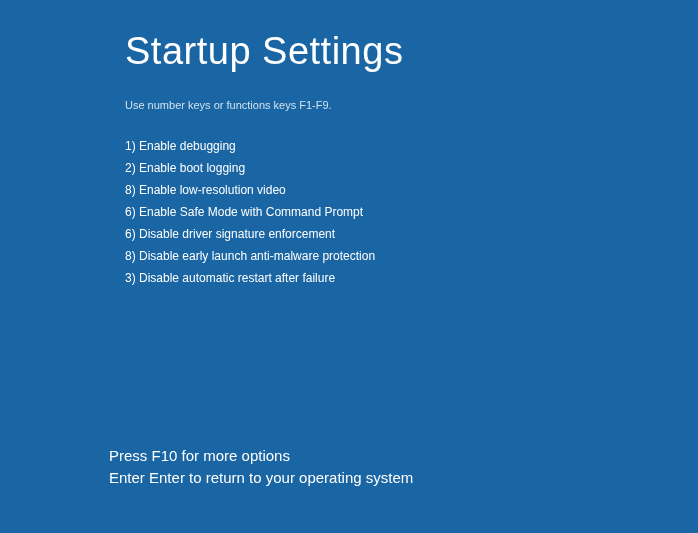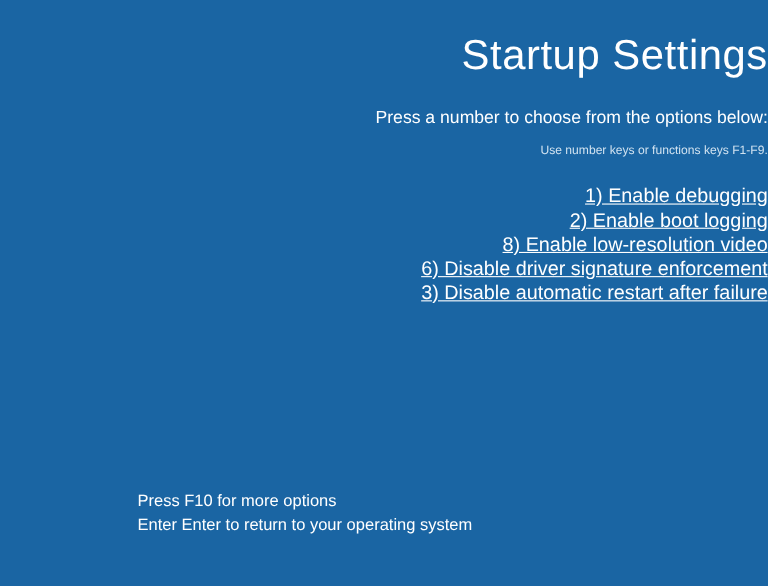--- a/index.html
+++ b/index.html
@@ -11,21 +11,20 @@
       width: 698px;
       height: 533px;
       background: #1a65a3;
       font-family: "Segoe UI", "Segoe UI Light", Arial, sans-serif;
       color: #ffffff;
       overflow: hidden;
       position: relative;
     }
     .container {
       padding: 30px 0 0 125px;
-      text-align: right;
     }
     .title {
       font-size: 38px;
       font-weight: 300;
       letter-spacing: 0.5px;
       margin-bottom: 26px;
     }
     .instruction {
       font-size: 16px;
       font-weight: 400;
@@ -34,48 +33,48 @@
     .hint {
       font-size: 11px;
       font-weight: 400;
       color: #d0e2f0;
       margin-bottom: 24px;
     }
     .options {
       list-style: none;
     }
     .options li {
-      font-size: 18px;
+      font-size: 12px;
       font-weight: 400;
       line-height: 22px;
-      text-decoration: underline;
     }
     .footer {
       position: absolute;
-      left: 125px;
+      left: 109px;
       bottom: 44px;
     }
     .footer-line {
       font-size: 15px;
       font-weight: 400;
       line-height: 22px;
     }
   </style>
 </head>
 <body>
 
 <div class="container">
   <h1 class="title">Startup Settings</h1>
-  <p class="instruction">Press a number to choose from the options below:</p>
   <p class="hint">Use number keys or functions keys F1-F9.</p>
   <ul class="options">
     <li>1) Enable debugging</li>
     <li>2) Enable boot logging</li>
     <li>8) Enable low-resolution video</li>
+    <li>6) Enable Safe Mode with Command Prompt</li>
     <li>6) Disable driver signature enforcement</li>
+    <li>8) Disable early launch anti-malware protection</li>
     <li>3) Disable automatic restart after failure</li>
   </ul>
 </div>
 
 <div class="footer">
   <p class="footer-line">Press F10 for more options</p>
   <p class="footer-line">Enter Enter to return to your operating system</p>
 </div>
 
 </body></html>

